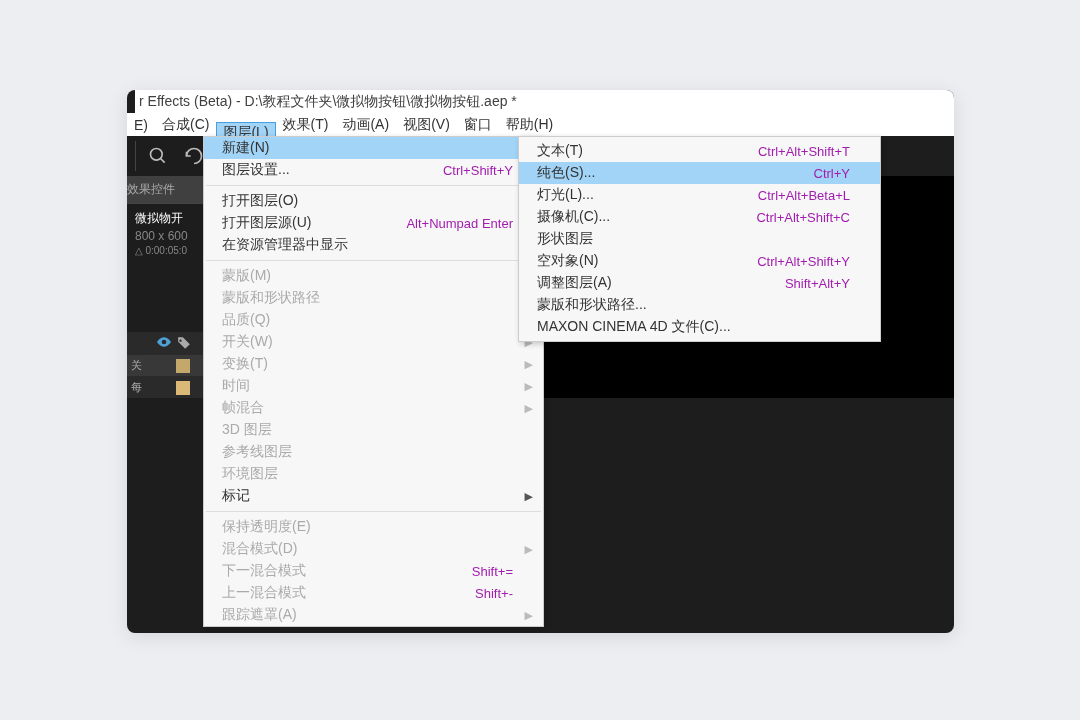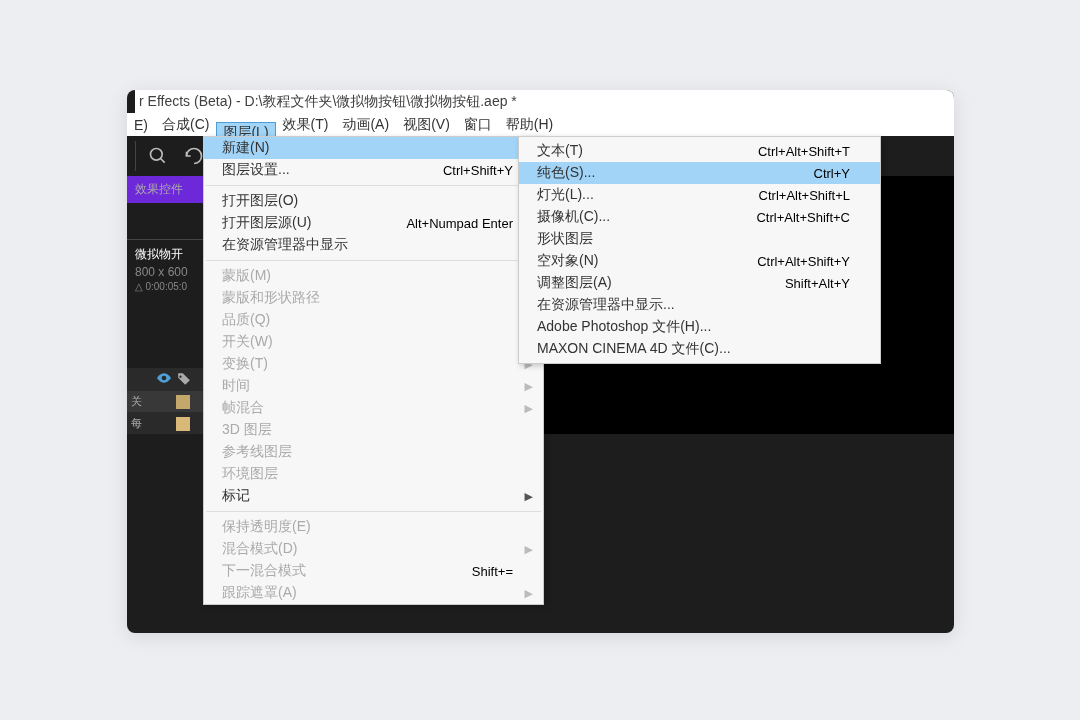--- a/index.html
+++ b/index.html
@@ -71,34 +71,33 @@
     }
     
     .content-area { display: flex; }
     
     .left-panel {
       width: 76px;
       background: #1d1d1d;
     }
     .panel-header {
       height: 27px;
-      background: #6d28d9;
+      background: #404040;
       color: #aaa;
       font-size: 12px;
       display: flex;
       align-items: center;
-      padding-left: 8px;
+      padding-left: 0;
     }
     .comp-info {
       background: #1d1d1d;
       color: #ddd;
       font-size: 11px;
       padding: 6px 8px;
       border-top: 1px solid #444;
-      margin-top: 36px;
     }
     .comp-name {
       color: #fff;
       font-size: 12px;
       margin-bottom: 2px;
     }
     .comp-dim {
       color: #888;
       font-size: 12px;
     }
@@ -197,21 +196,21 @@
     .submenu-arrow {
       position: absolute;
       right: 10px;
       font-size: 11px;
       color: #555;
     }
     .menu-item.disabled .submenu-arrow {
       color: #bbb;
     }
     .shortcut {
-      color: #000000;
+      color: #a21caf;
       font-size: 13px;
     }
     
     .dropdown2 {
       position: absolute;
       left: 391px;
       top: 46px;
       width: 363px;
       background: #f7f7f7;
       border: 1px solid #ccc;
@@ -361,55 +360,56 @@
       </div>
       <div class="menu-item disabled">
         <span>混合模式(D)</span>
         <span class="submenu-arrow">▶</span>
       </div>
       <div class="menu-item disabled">
         <span>下一混合模式</span>
         <span class="shortcut">Shift+=</span>
       </div>
       <div class="menu-item disabled">
+        <span>上一混合模式</span>
+        <span class="shortcut">Shift+-</span>
+      </div>
+      <div class="menu-item disabled">
         <span>跟踪遮罩(A)</span>
         <span class="submenu-arrow">▶</span>
       </div>
     </div>
   <div class="dropdown2" id="dd2">
       <div class="menu-item">
         <span>文本(T)</span>
         <span class="shortcut">Ctrl+Alt+Shift+T</span>
       </div>
       <div class="menu-item highlighted">
         <span>纯色(S)...</span>
         <span class="shortcut">Ctrl+Y</span>
       </div>
       <div class="menu-item">
         <span>灯光(L)...</span>
-        <span class="shortcut">Ctrl+Alt+Shift+L</span>
+        <span class="shortcut">Ctrl+Alt+Beta+L</span>
       </div>
       <div class="menu-item">
         <span>摄像机(C)...</span>
         <span class="shortcut">Ctrl+Alt+Shift+C</span>
       </div>
       <div class="menu-item">
         <span>形状图层</span>
       </div>
       <div class="menu-item">
         <span>空对象(N)</span>
         <span class="shortcut">Ctrl+Alt+Shift+Y</span>
       </div>
       <div class="menu-item">
         <span>调整图层(A)</span>
         <span class="shortcut">Shift+Alt+Y</span>
       </div>
       <div class="menu-item">
-        <span>在资源管理器中显示...</span>
-      </div>
-      <div class="menu-item">
-        <span>Adobe Photoshop 文件(H)...</span>
+        <span>蒙版和形状路径...</span>
       </div>
       <div class="menu-item">
         <span>MAXON CINEMA 4D 文件(C)...</span>
       </div>
     </div>
 </div>
 
 </body></html>

